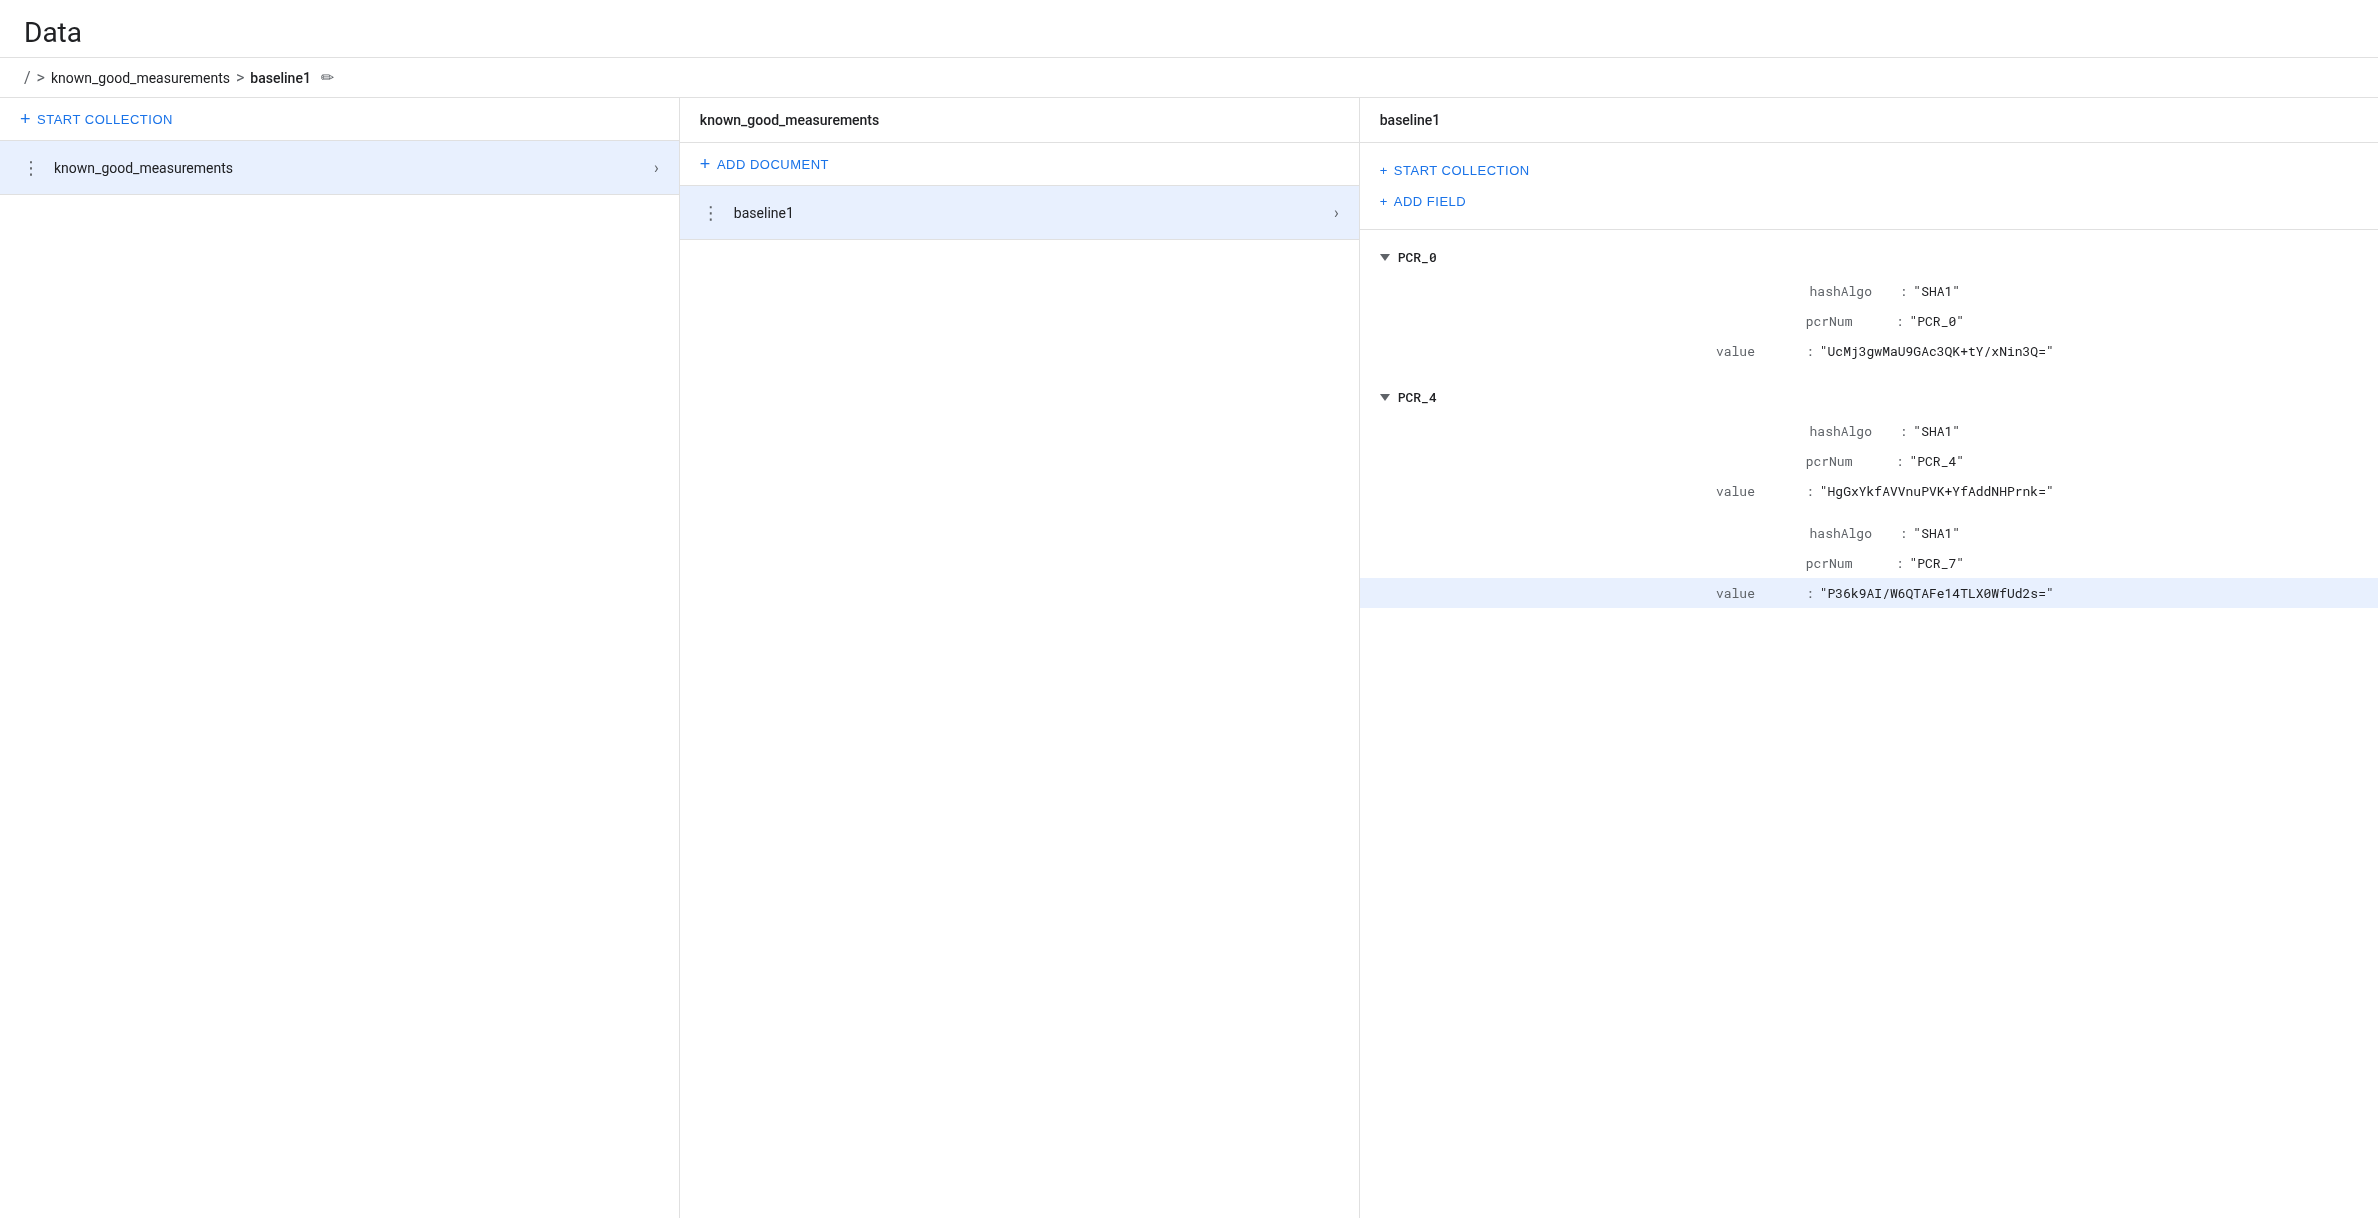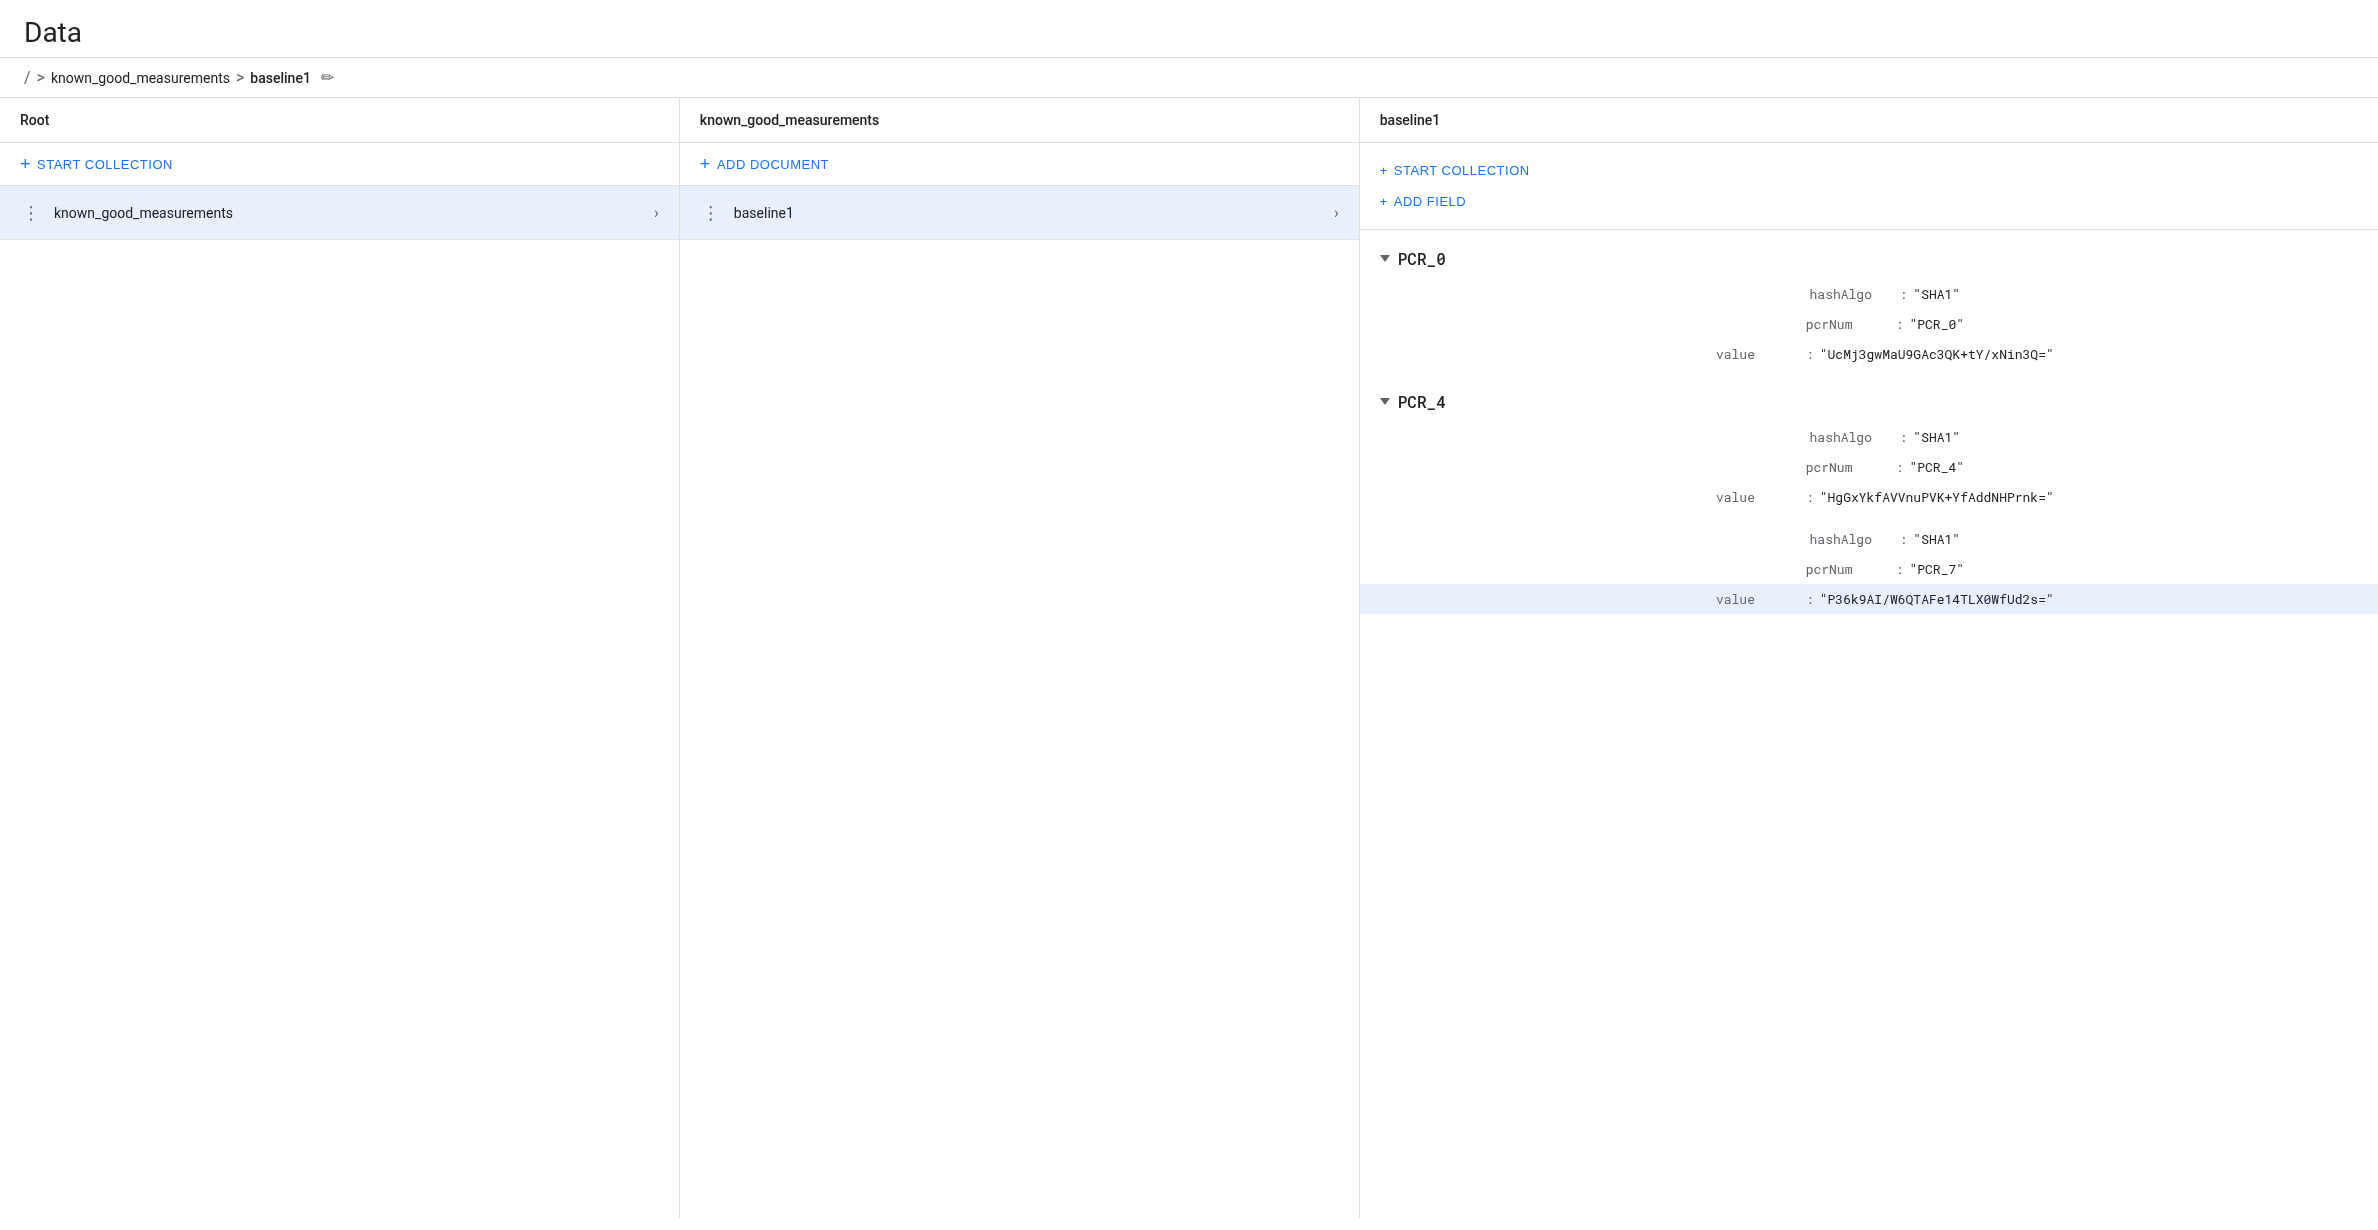--- a/index.html
+++ b/index.html
@@ -177,21 +177,21 @@
       width: 0;
       height: 0;
       border-left: 5px solid transparent;
       border-right: 5px solid transparent;
       border-top: 7px solid #5f6368;
       display: inline-block;
       cursor: pointer;
     }
 
     .pcr-name {
-      font-size: 16px;
+      font-size: 13px;
       font-family: 'Roboto Mono', monospace;
       color: #202124;
       font-weight: 500;
     }
 
     .pcr-fields {
       padding: 0 0 8px 0;
     }
 
     .field-row {
@@ -233,21 +233,20 @@
   <span class="breadcrumb-separator">&gt;</span>
   <span class="breadcrumb-link">known_good_measurements</span>
   <span class="breadcrumb-separator">&gt;</span>
   <span class="breadcrumb-current">baseline1</span>
   <span class="breadcrumb-edit-icon">✏</span>
 </div>
 
 <div class="columns-container">
 
   <div class="column">
-    <div class="column-header">Root</div>
     <button class="action-btn">
       <span class="plus-icon">+</span>
       <span>START COLLECTION</span>
     </button>
     <div class="collection-item">
       <span class="three-dots">⋮</span>
       <span class="item-name">known_good_measurements</span>
       <span class="chevron-right">›</span>
     </div>
   </div>

